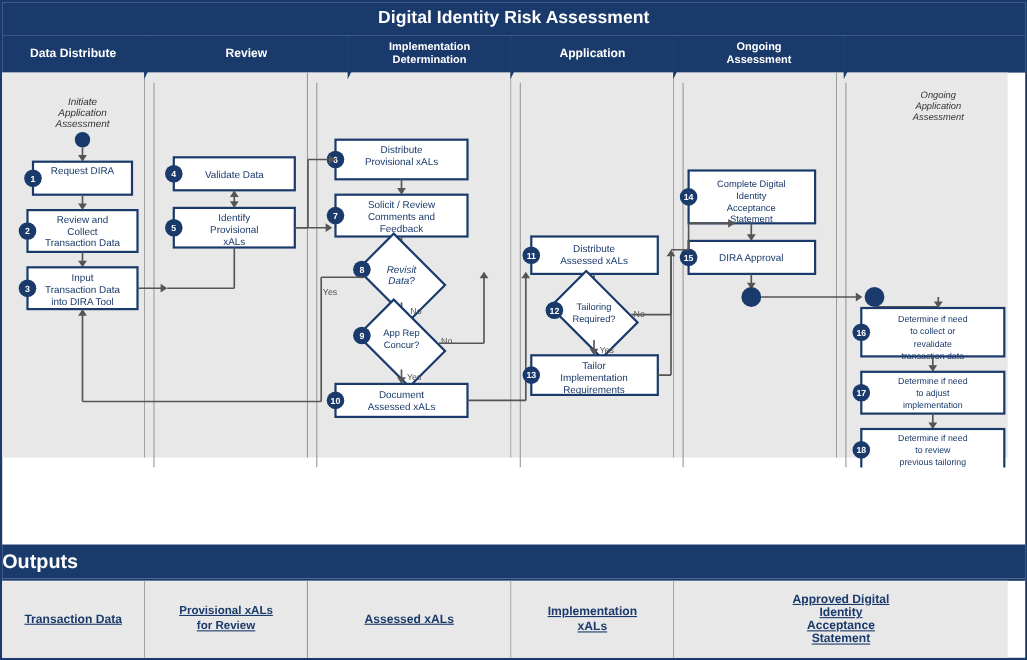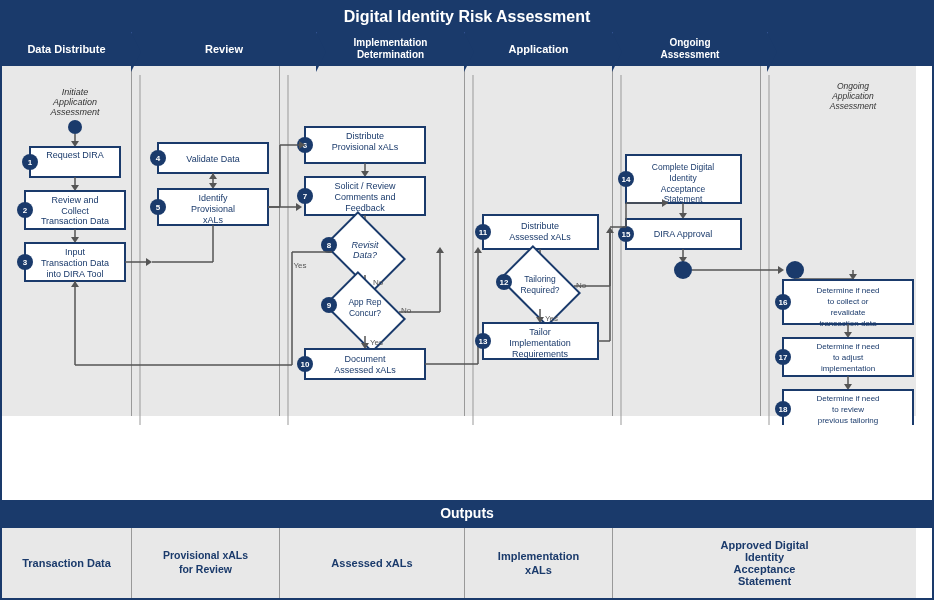--- a/index.html
+++ b/index.html
@@ -80,22 +80,21 @@
     .lane-data { width: 130px; }
     .lane-analysis { width: 148px; }
     .lane-review { width: 185px; }
     .lane-impl { width: 148px; }
     .lane-concur { width: 148px; }
     .lane-ongoing { width: 155px; border-right: none; }
 
     .outputs-bar {
       background: #1a3a6b;
       color: #fff;
-      text-align: center;
-      font-size: 14px;
+      font-size: 18px;
       font-weight: bold;
       padding: 5px 0;
       flex-shrink: 0;
     }
 
     .outputs-area {
       display: flex;
       border-top: 2px solid #1a3a6b;
       flex-shrink: 0;
       height: 72px;
@@ -105,20 +104,21 @@
       border-right: 1px solid #999;
       display: flex;
       align-items: center;
       justify-content: center;
       text-align: center;
       font-size: 11px;
       font-weight: bold;
       color: #1a3a6b;
       padding: 4px;
       background: #e8e8e8;
+      text-decoration: underline;
     }
 
     .oc-data { width: 130px; }
     .oc-analysis { width: 148px; }
     .oc-review { width: 185px; }
     .oc-impl { width: 148px; }
 
     
     .lane { position: relative; }
   </style>

